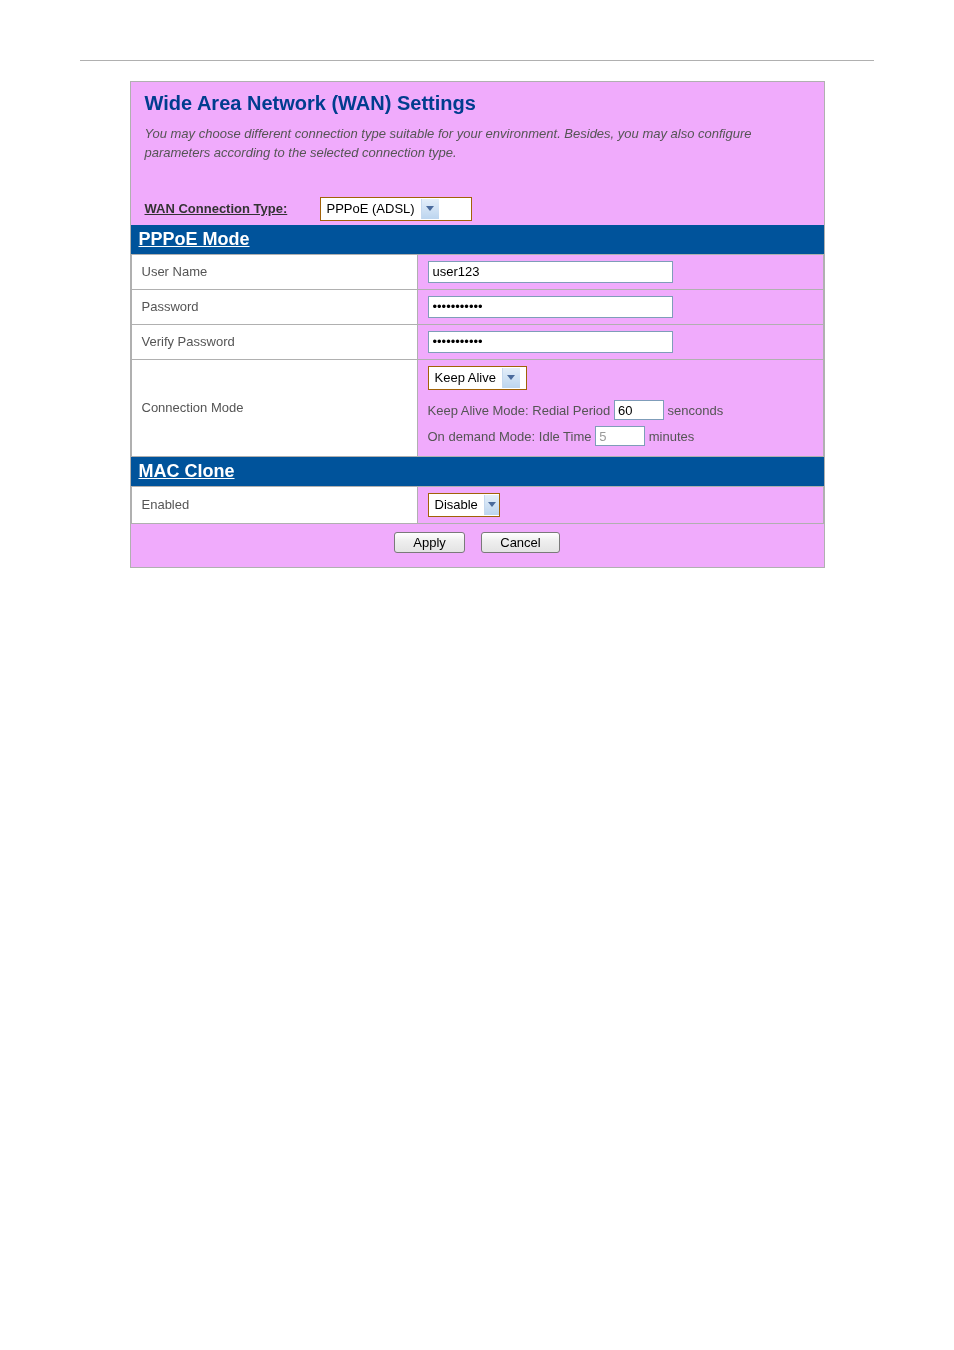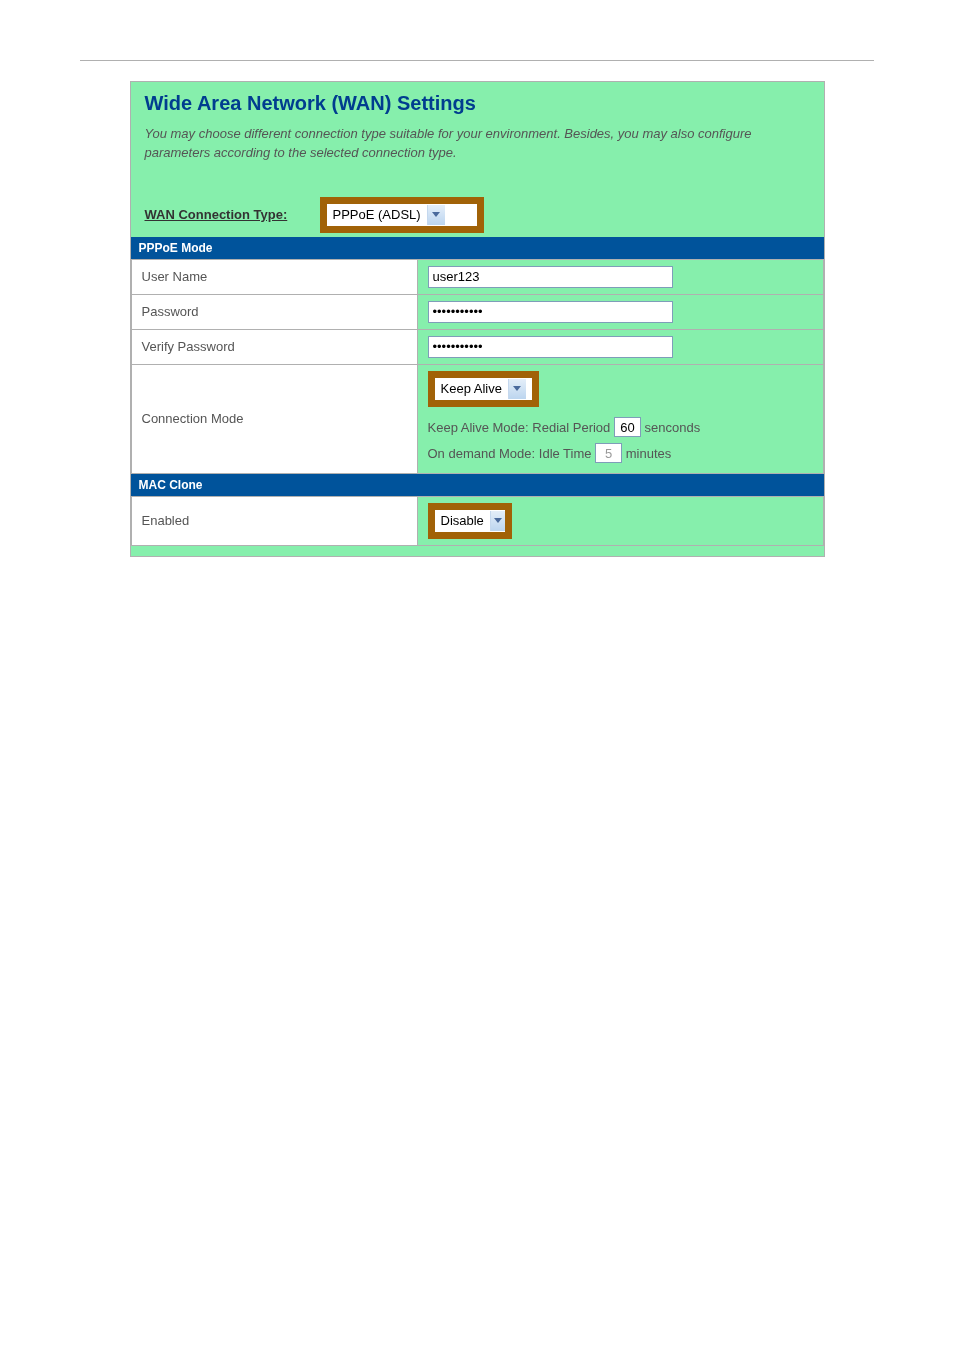--- a/index.html
+++ b/index.html
@@ -14,21 +14,21 @@
   }
   .top-rule {
     border: none;
     border-top: 1px solid #b0b0b0;
     margin: 0 80px 20px 80px;
   }
   .panel {
     width: 695px;
     margin: 11px auto;
     border: 1px solid #b0b0b0;
-    background: #86efac;
+    background: #f0abfc;
     padding: 10px 14px 10px 14px;
     box-sizing: border-box;
   }
   .panel-title {
     color: #003d8f;
     font-weight: bold;
     font-size: 20px;
     margin: 0 0 10px 0;
     font-family: Arial, sans-serif;
   }
@@ -47,21 +47,21 @@
   .conn-label {
     font-weight: bold;
     color: #333;
     font-size: 13px;
     width: 175px;
     text-decoration: underline;
   }
   .select-box {
     display: inline-flex;
     align-items: center;
-    border: 7px solid #a16207;
+    border: 1px solid #a16207;
     background: #ffffff;
     height: 22px;
     font-size: 13px;
     font-family: Tahoma, Arial, sans-serif;
     color: #000;
   }
   .select-box .sel-text {
     padding: 0 6px;
     display: inline-block;
   }
@@ -79,23 +79,24 @@
     height: 5px;
   }
   .select-wide { width: 150px; }
   .select-med  { width: 97px; }
   .select-sm   { width: 70px; text-align: right; }
 
   .section-bar {
     background: #00539b;
     color: #ffffff;
     font-weight: bold;
-    font-size: 12px;
+    font-size: 18px;
     padding: 4px 8px;
     margin: 0 -14px;
+    text-decoration: underline;
   }
   .tbl {
     width: 100%;
     border-collapse: collapse;
     margin: 0 -14px;
     width: calc(100% + 28px);
   }
   .tbl td {
     border: 1px solid #b0b0b0;
     padding: 6px 10px;
@@ -112,28 +113,27 @@
     height: 22px;
     font-size: 13px;
     font-family: Tahoma, Arial, sans-serif;
     padding: 0 4px;
     width: 245px;
     box-sizing: border-box;
     color: #000;
     background:#fff;
   }
   .txt-tiny {
-    width: 27px;
+    width: 50px;
     border: 1px solid #7f9db9;
     height: 20px;
     font-size: 13px;
     padding: 4px 3px;
     box-sizing: border-box;
     background:#fff;
-    text-align:center;
   }
   .txt-tiny.disabled { color:#9a9a9a; }
   .op-sub {
     margin-top: 8px;
     line-height: 2;
   }
   .btn-row {
     text-align: center;
     padding: 8px 0 4px 0;
   }
@@ -232,14 +232,18 @@
               <svg viewBox="0 0 8 5">
                     <polygon points="0,0 8,0 4,5" fill="#4a6a9c"></polygon>
                   </svg>
             </span>
           </span>
         </td>
       </tr>
     </tbody>
       </table>
 
+    <div class="btn-row">
+      <span class="btn">Apply</span>
+      <span class="btn">Cancel</span>
+    </div>
   </div>
 </div>
 
 </body></html>

